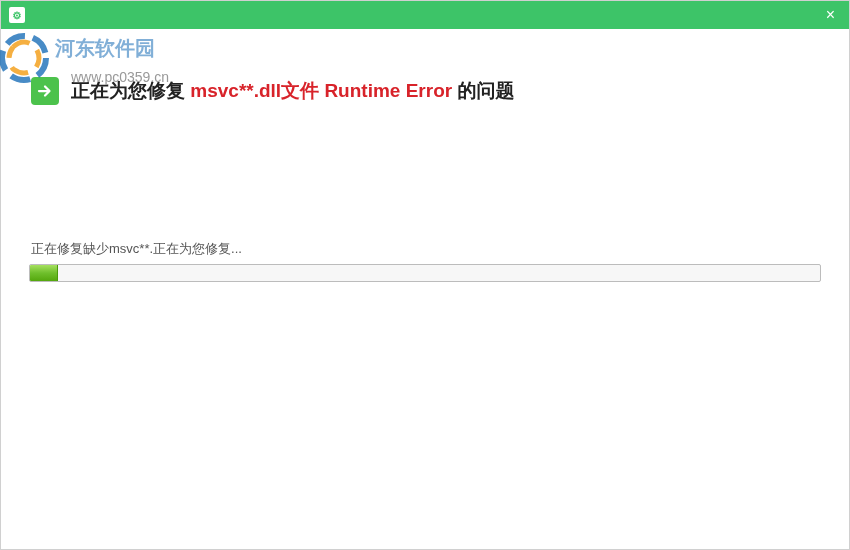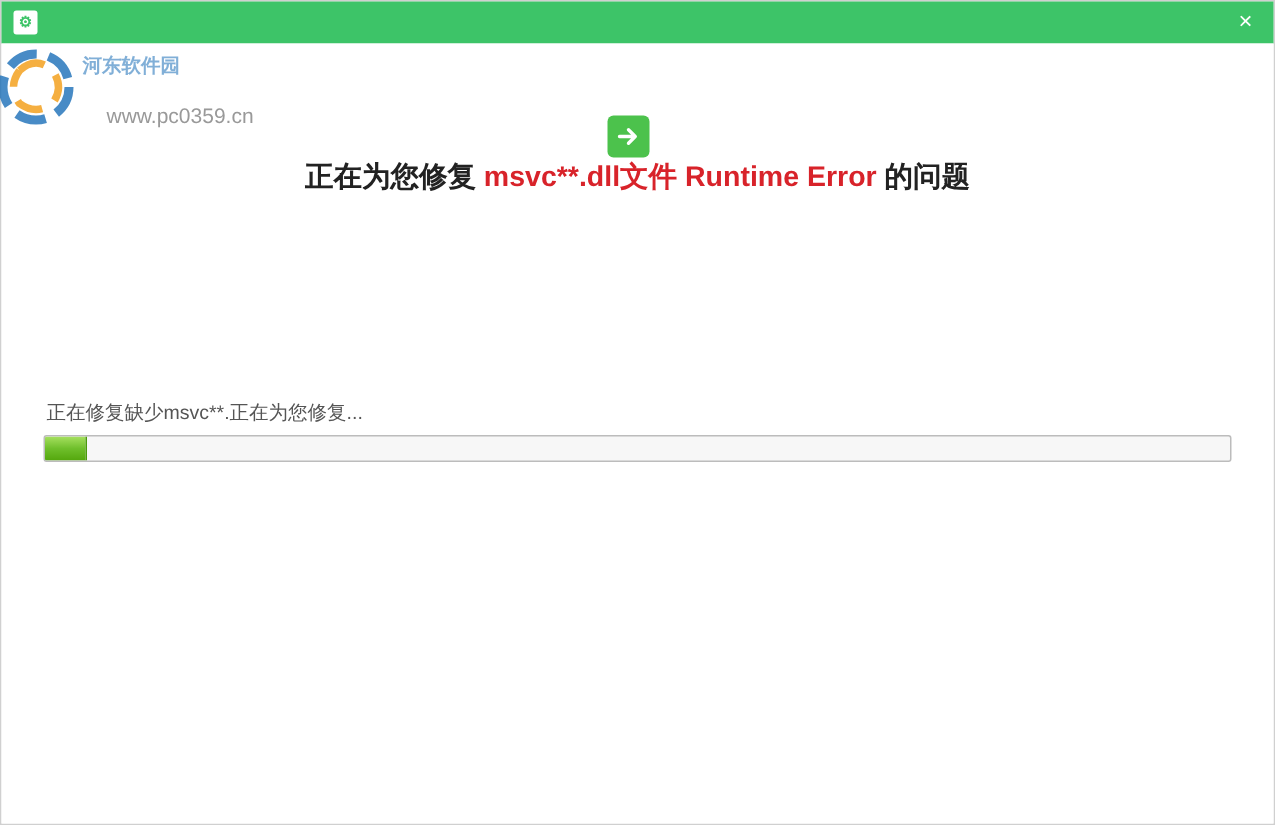--- a/index.html
+++ b/index.html
@@ -63,21 +63,20 @@
     .content {
       padding: 0;
       position: relative;
       height: calc(100% - 28px);
       background: #ffffff;
     }
     .heading-row {
       display: flex;
       align-items: center;
       padding: 48px 30px 0 30px;
-      flex-direction: column;
     }
     .arrow-icon {
       width: 28px;
       height: 28px;
       background: #4cc24c;
       border-radius: 4px;
       display: flex;
       align-items: center;
       justify-content: center;
       margin-right: 12px;
@@ -159,21 +158,21 @@
   </div>
 
   <div class="content">
 
     <div class="overlay-logo">
       <svg width="58" height="58" viewBox="0 0 58 58">
         <circle cx="29" cy="29" r="22" fill="none" stroke="#1b6fb8" stroke-width="6" stroke-dasharray="20 8"></circle>
         <path d="M18 18 Q29 8 40 18 Q48 29 40 40 Q29 48 18 40 Q10 29 18 18" fill="none" stroke="#f39c12" stroke-width="5" stroke-dasharray="18 10"></path>
       </svg>
     </div>
-    <div style="position:absolute;top:6px;left:54px;font-size:13px;color:#1b6fb8;font-weight:bold;opacity:0.55;font-family:'Microsoft YaHei';">河东软件园</div>
+    <div style="position:absolute;top:6px;left:54px;font-size:20px;color:#1b6fb8;font-weight:bold;opacity:0.55;font-family:'Microsoft YaHei';">河东软件园</div>
     <div class="watermark-url" style="top:40px;">www.pc0359.cn</div>
 
     <div class="heading-row">
       <div class="arrow-icon">
         <svg viewBox="0 0 24 24">
             <path d="M4 12 L16 12 M12 6 L18 12 L12 18" stroke="#fff" stroke-width="3" fill="none" stroke-linecap="round" stroke-linejoin="round"></path>
           </svg>
       </div>
       <div class="heading-text">
         <span>正在为您修复 </span><span class="heading-highlight">msvc**.dll文件 Runtime Error</span><span> 的问题</span>

